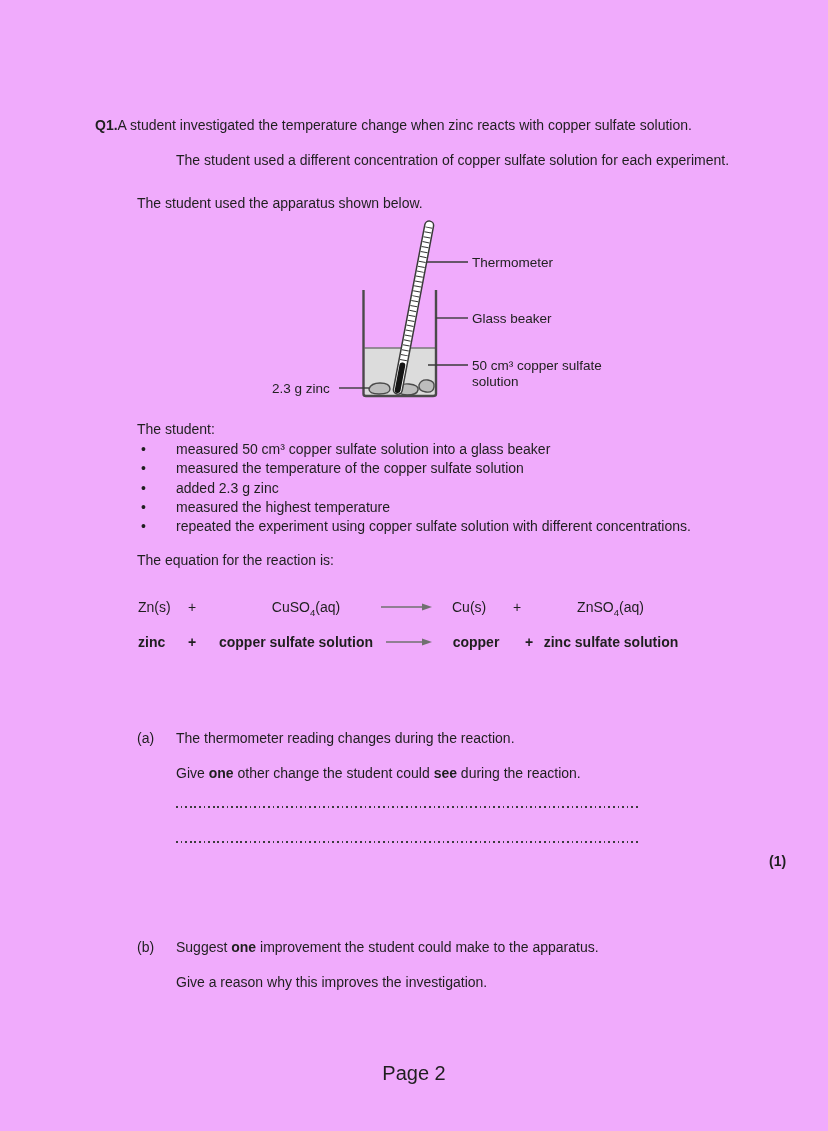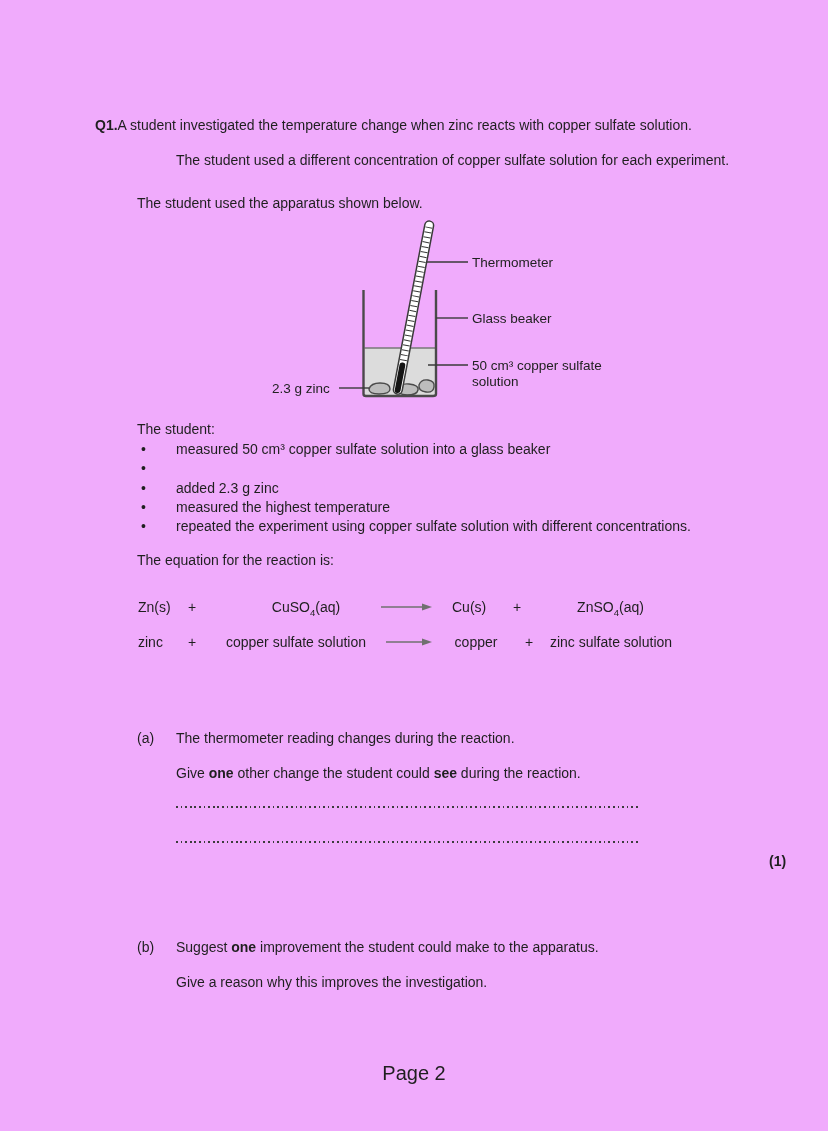--- a/index.html
+++ b/index.html
@@ -81,20 +81,21 @@
   </svg>
 
   <p class="abs" style="left:137px;top:420px;">The student:</p>
   <div class="abs" style="left:137px;top:440px;width:680px;">
     <div class="bullet-row">
         <span class="bullet-glyph">•</span>
         <span>measured 50 cm³ copper sulfate solution into a glass beaker</span>
       </div>
     <div class="bullet-row">
         <span class="bullet-glyph">•</span>
+        <span>measured the temperature of the copper sulfate solution</span>
       </div>
     <div class="bullet-row">
         <span class="bullet-glyph">•</span>
         <span>added 2.3 g zinc</span>
       </div>
     <div class="bullet-row">
         <span class="bullet-glyph">•</span>
         <span>measured the highest temperature</span>
       </div>
     <div class="bullet-row">
@@ -111,21 +112,21 @@
     <span class="eq-cell" style="left:124px;width:88px;text-align:center;"><span>CuSO</span><sub>4</sub><span>(aq)</span></span>
     <svg class="eq-cell" style="left:242px;top:4px;" width="52" height="10">
         <line x1="1" y1="5" x2="43" y2="5" stroke-width="1.3" stroke="#707070"></line>
         <polygon points="42,1.5 52,5 42,8.5" fill="#707070"></polygon>
       </svg>
     <span class="eq-cell" style="left:314px;">Cu(s)</span>
     <span class="eq-cell" style="left:372px;width:14px;text-align:center;">+</span>
     <span class="eq-cell" style="left:425px;width:95px;text-align:center;"><span>ZnSO</span><sub>4</sub><span>(aq)</span></span>
   </div>
 
-  <div class="eq-row" style="left:138px;top:619px;">
+  <div class="eq-row" style="left:138px;top:619px;font-weight:bold;">
     <span class="eq-cell" style="left:0;">zinc</span>
     <span class="eq-cell" style="left:47px;width:14px;text-align:center;">+</span>
     <span class="eq-cell" style="left:80px;width:156px;text-align:center;">copper sulfate solution</span>
     <svg class="eq-cell" style="left:247px;top:4px;" width="47" height="10">
         <line x1="1" y1="5" x2="38" y2="5" stroke-width="1.3" stroke="#707070"></line>
         <polygon points="37,1.5 47,5 37,8.5" fill="#707070"></polygon>
       </svg>
     <span class="eq-cell" style="left:300px;width:76px;text-align:center;">copper</span>
     <span class="eq-cell" style="left:384px;width:14px;text-align:center;">+</span>
     <span class="eq-cell" style="left:403px;width:140px;text-align:center;">zinc sulfate solution</span>

